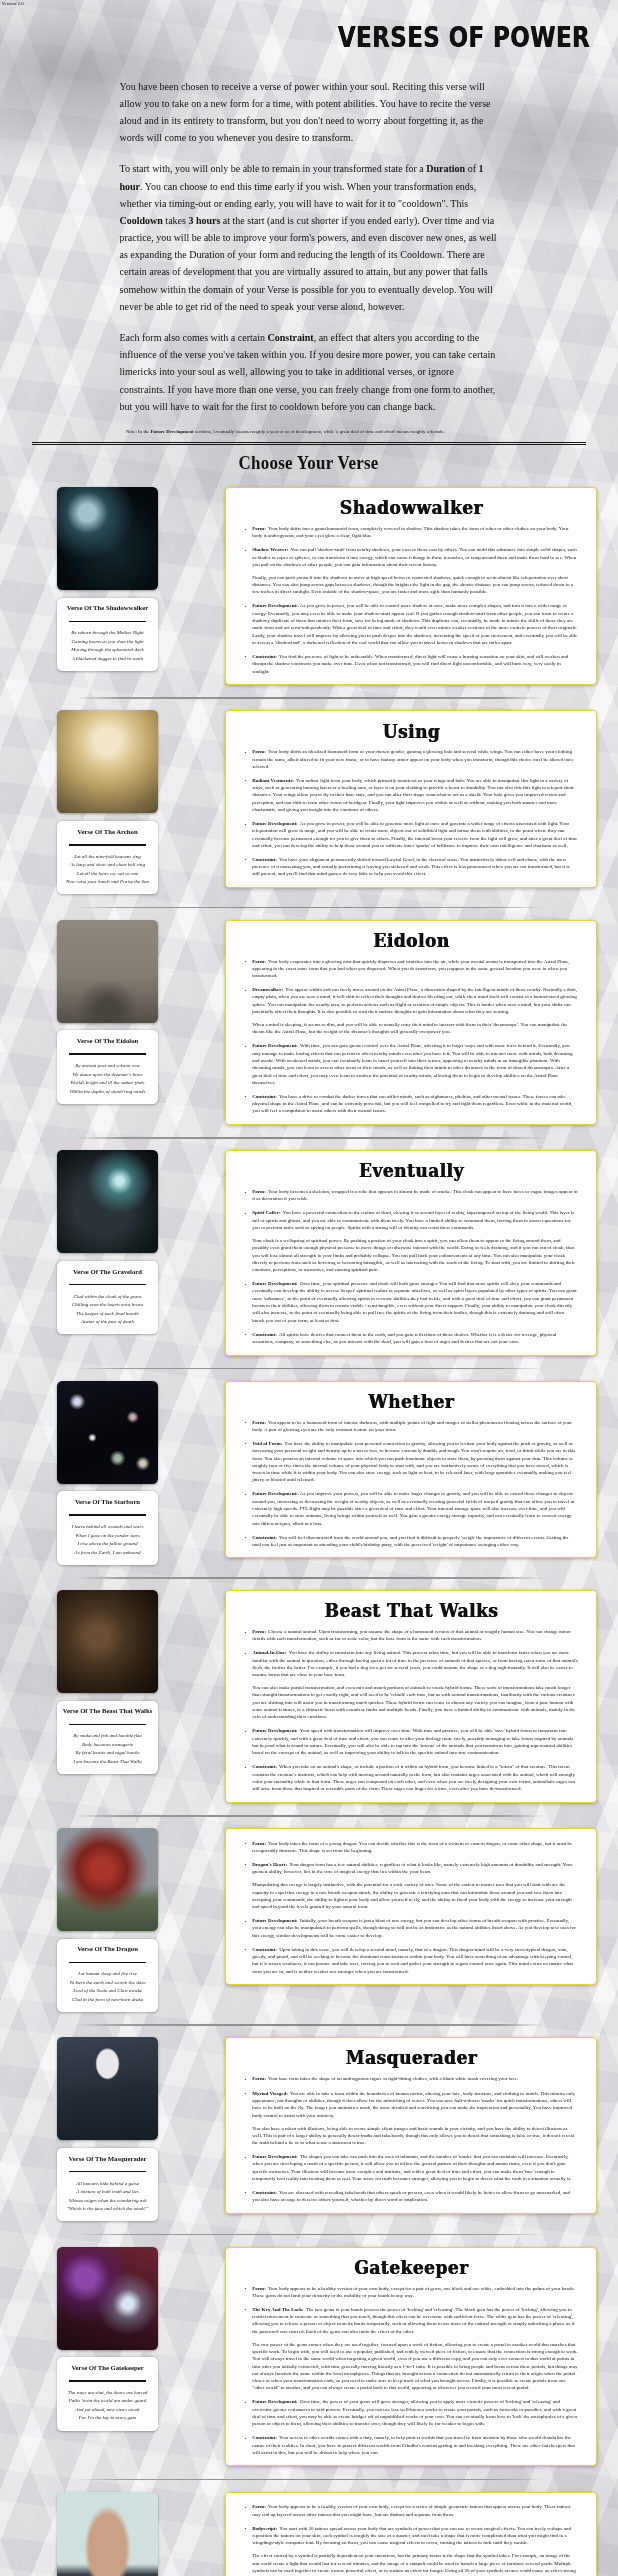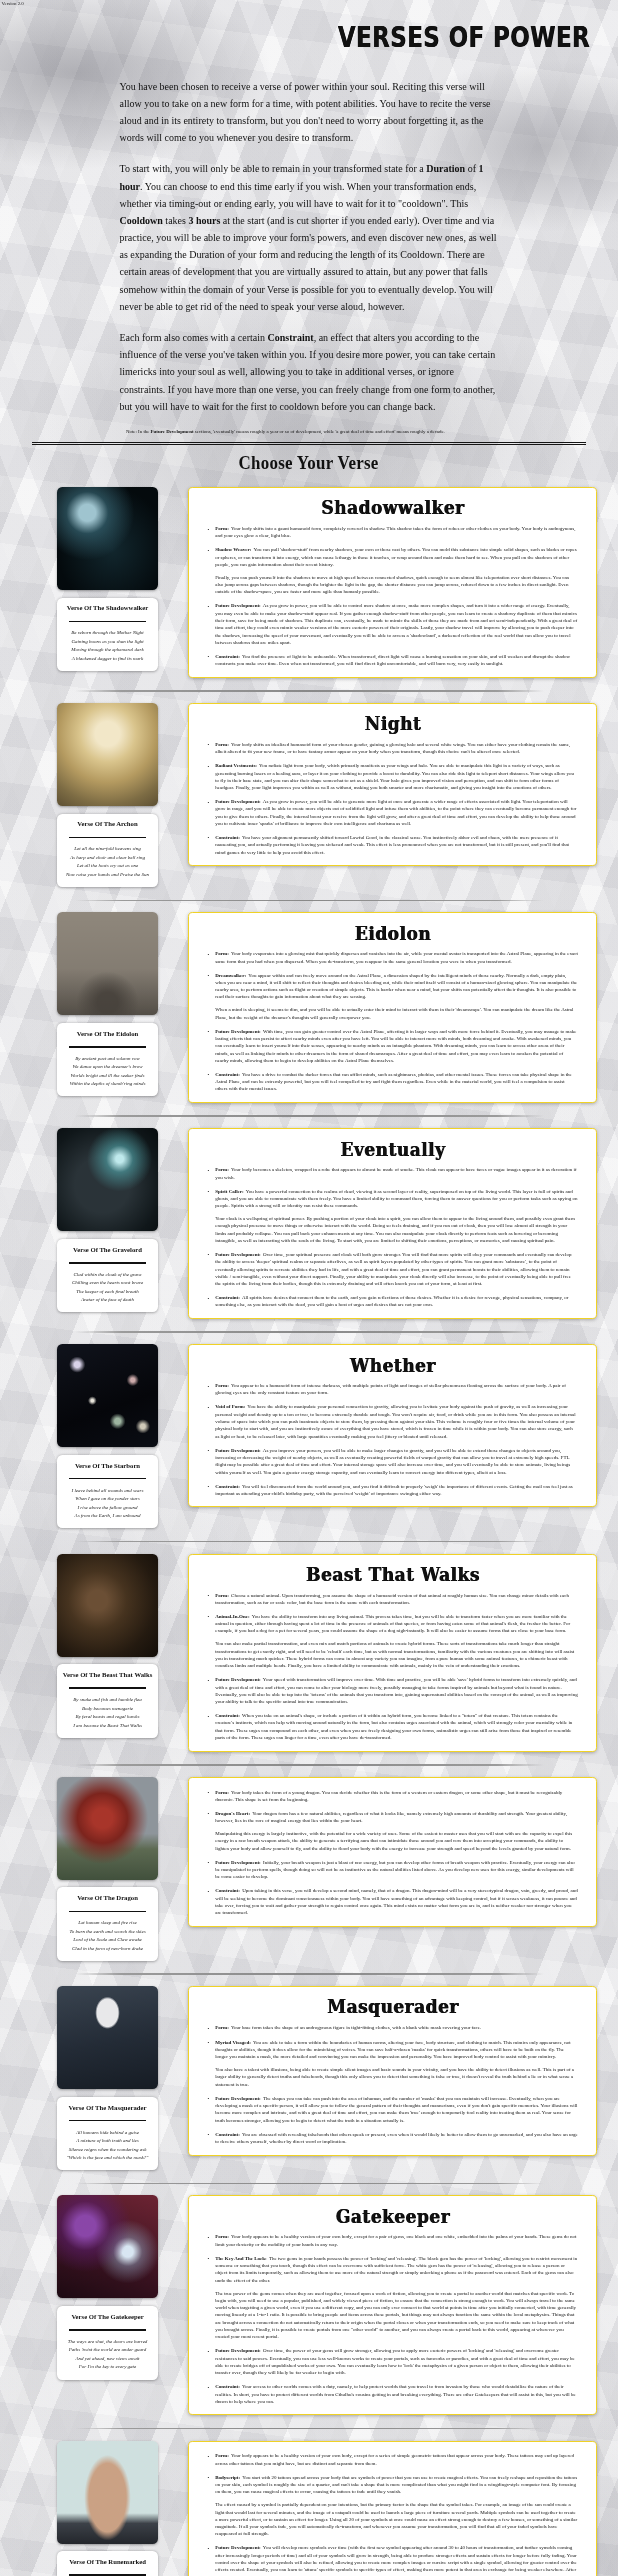--- a/index.html
+++ b/index.html
@@ -20,21 +20,21 @@
   .version{position:absolute;top:1px;left:1.5px;font-size:4.9px;color:#222;}
   .main-title{ text-align:right;margin:20.6px 0 0; }
   .main-title span{display:inline-block;font-family:"DejaVu Sans",sans-serif;font-weight:900;font-size:28px;letter-spacing:0.5px;transform:scaleX(.82);text-shadow:0.5px 0 0 #000;}
   .intro{width:379px;margin:24px auto 0;font-size:10px;line-height:1.72;}
   .intro p{margin:0 0 14px;}
   .note{margin:7.2px 0 0 126px;font-size:4.9px;width:489px;}
   .hr-heavy{height:1.3px;border-top:1.3px solid #141414;border-bottom:1.3px solid #141414;margin:8.2px 32px 0;background:transparent;}
   .big-heading{text-align:center;font-weight:bold;margin:7.2px 0 0;}
   .big-heading span{display:inline-block;font-size:18px;transform:scaleX(.94);letter-spacing:0.3px;}
   .verses-list{margin-top:13.4px;}
-  .verse-section{display:flex;margin:0 20.6px 0 57px;gap:30px;align-items:flex-start;}
+  .verse-section{display:flex;margin:0 20.6px 0 57px;gap:67px;align-items:flex-start;}
   .verse-left{width:101px;flex:0 0 101px;}
   .verse-image{width:101px;height:103px;border-radius:5.2px;box-shadow:0 1px 2.6px rgba(0,0,0,.35);}
   .caption-card{background:#fff;border-radius:5.2px;box-shadow:0 0.5px 2.6px rgba(0,0,0,.30);padding:6.7px 4.6px 7.7px;margin-top:7.7px;text-align:center;}
   .caption-title{font-weight:bold;font-size:6.7px;line-height:1.3;}
   .caption-divider{height:1.5px;background:#111;width:77px;margin:7.7px auto 7.2px;}
   .caption-poem{font-style:italic;font-size:5px;line-height:1.7;color:#222;}
   .verse-card{flex:1;background:#fff;border:1px solid #f0d225;border-radius:4.6px;box-shadow:0 1px 3.6px rgba(0,0,0,.28);padding:4.1px 18.5px 9.3px;}
   .verse-title{text-align:center;margin:6.2px 0 3.1px;}
   .verse-title span{display:inline-block;font-family:"DejaVu Serif",serif;font-weight:bold;font-size:17px;letter-spacing:0.5px;text-shadow:0.7px 0 0 #000;transform:scaleY(1.05);}
   .bullet{display:flex;gap:4.6px;margin-top:6.7px;font-size:5px;line-height:1.46;}
@@ -120,21 +120,21 @@
         <div class="caption-divider"></div>
         <div class="caption-poem">
             <div>Let all the nine-fold heavens sing</div>
             <div>As harp and choir and clear bell ring</div>
             <div>Let all the hosts cry out as one</div>
             <div>Now raise your hands and Praise the Sun</div>
           </div>
       </div>
     </div>
     <div class="verse-card">
-      <div class="verse-title"><span>Night</span></div>
+      <div class="verse-title"><span>Using</span></div>
       <div>
           <div class="bullet">
             <span class="marker">•</span>
             <div class="content">
               <p><b>Form:</b> <span>Your body shifts an idealized humanoid form of your chosen gender, gaining a glowing halo and several white wings. You can either have your clothing remain the same, albeit altered to fit your new frame, or to have fantasy armor appear on your body when you transform, though this choice can't be altered once selected.</span></p>
             </div>
           </div>
           <div class="bullet">
             <span class="marker">•</span>
             <div class="content">

